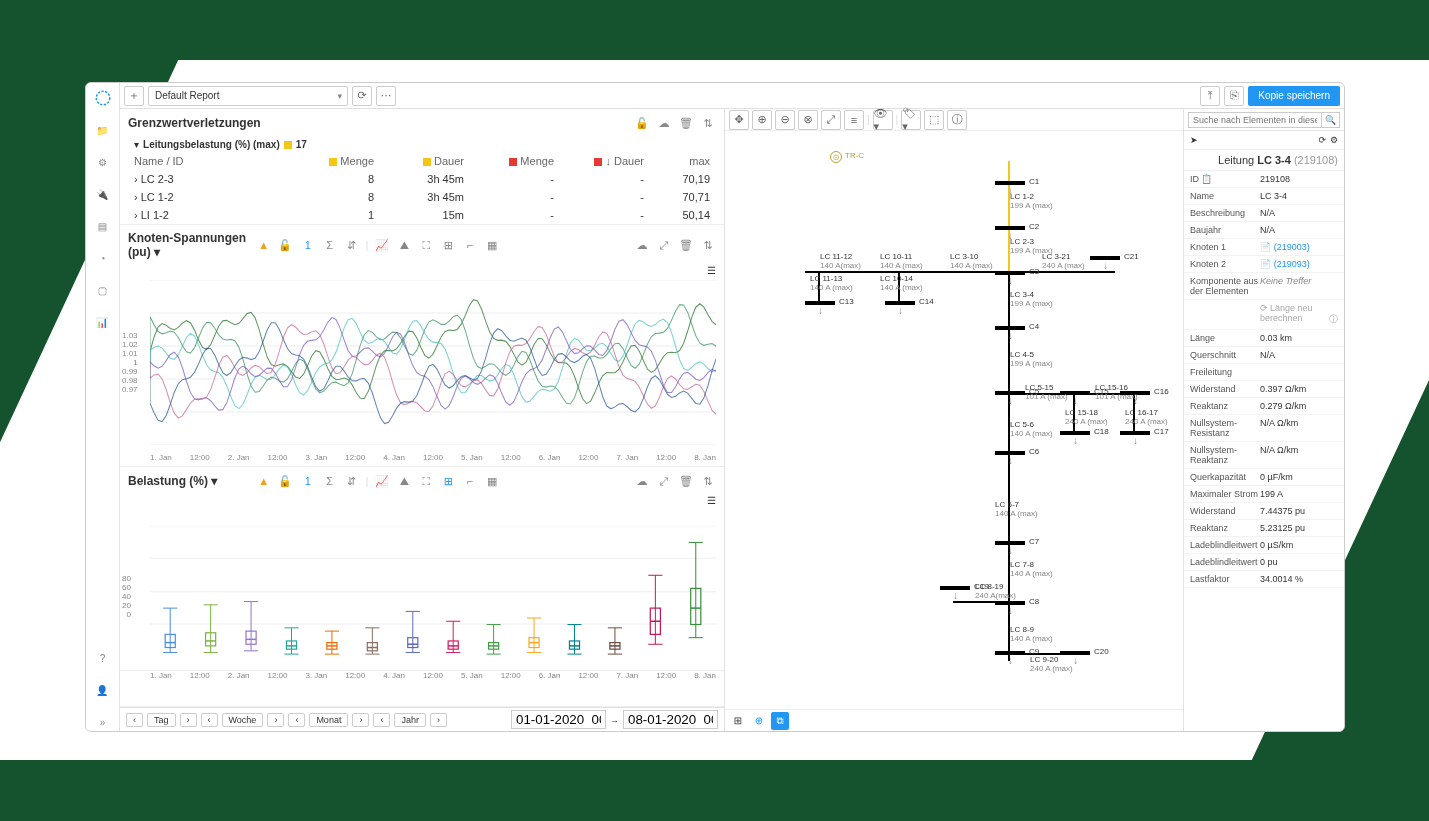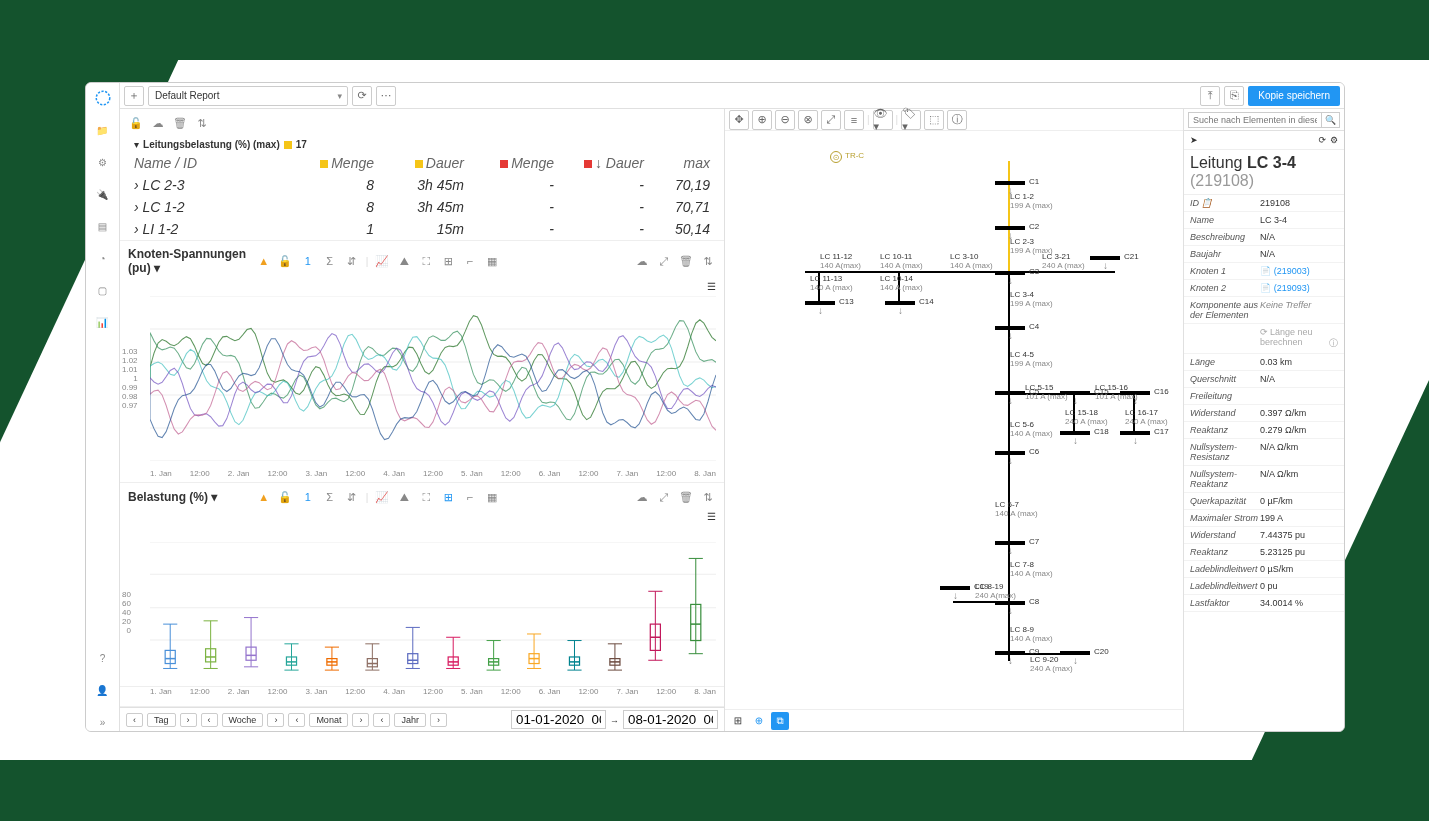--- a/index.html
+++ b/index.html
@@ -19,21 +19,21 @@
 .cols { flex:1; display:flex; min-height:0; }
 .left { width:605px; border-right:1px solid #e0e0e0; display:flex; flex-direction:column; background:#fff; overflow:hidden; }
 .panel { border-bottom:1px solid #eee; }
 .phdr { display:flex; align-items:center; padding:6px 8px; gap:6px; }
 .phdr .ttl { font-size:12px; font-weight:600; flex:1; }
 .phdr .ico-s { width:16px; height:16px; color:#888; cursor:pointer; font-size:11px; display:flex; align-items:center; justify-content:center; }
 .phdr .warn { color:#f0a020; }
 .phdr .blue { color:#2196f3; }
 .sub { padding:2px 14px; font-size:10px; display:flex; align-items:center; gap:4px; }
 .sub .sq { width:8px; height:8px; background:#f5c518; display:inline-block; }
-.tbl { width:100%; font-size:14px;font-style:italic; }
+.tbl { width:100%; font-size:11px; }
 .tbl .hdr,.tbl .row { display:flex; padding:3px 14px; }
 .tbl .hdr { color:#666; }
 .tbl .c1 { width:150px; } .tbl .c2 { width:90px; text-align:right; } .tbl .c3 { flex:1; text-align:right; }
 .tbl .sqy { width:8px;height:8px;background:#f5c518;display:inline-block;margin-right:3px;vertical-align:middle; }
 .tbl .sqr { width:8px;height:8px;background:#e53935;display:inline-block;margin-right:3px;vertical-align:middle; }
 .chart { position:relative; height:165px; margin:4px 8px 8px 30px; }
 .chart svg { width:100%; height:100%; }
 .yaxis { position:absolute; left:-28px; top:0; height:100%; display:flex; flex-direction:column; justify-content:center; font-size:8px; color:#888; text-align:right; }
 .xaxis { display:flex; justify-content:space-between; font-size:8px; color:#888; padding:0 8px 4px 30px; }
 .box-chart { position:relative; height:140px; margin:20px 8px 4px 30px; }
@@ -53,23 +53,23 @@
 .vliney { position:absolute; width:2px; background:#f5c518; }
 .hline { position:absolute; height:2px; background:#000; }
 .cbot { position:absolute; bottom:0; left:0; right:0; height:22px; border-top:1px solid #eee; display:flex; align-items:center; padding:0 4px; gap:3px; }
 .cbot .b { width:18px; height:18px; border-radius:2px; display:flex; align-items:center; justify-content:center; cursor:pointer; }
 .cbot .b.active { background:#2196f3; color:#fff; }
 .right { width:160px; background:#fff; font-size:9px; }
 .rsearch { height:22px; border-bottom:1px solid #e0e0e0; display:flex; align-items:center; padding:0 4px; }
 .rsearch input { flex:1; border:1px solid #ccc; height:16px; padding:0 4px; font-size:9px; }
 .rsearch .sbtn { width:18px; height:16px; border:1px solid #ccc; border-left:none; display:flex; align-items:center; justify-content:center; cursor:pointer; }
 .rhdr { padding:4px 6px; border-bottom:1px solid #eee; display:flex; align-items:center; gap:4px; }
-.rhdr .ttl { flex:1; font-size:16px; }
+.rhdr .ttl { flex:1; font-size:11px;text-align:right; }
 .prop { display:flex; padding:3px 6px; border-bottom:1px solid #f2f2f2; }
-.prop .k { width:70px; color:#555;font-style:italic; } .prop .v { flex:1; color:#333; }
+.prop .k { width:70px; color:#555; } .prop .v { flex:1; color:#333; }
 .prop .note { color:#888; font-style:italic; }
 </style>
 </head>
 <body>
 
 <div class="skew-bg"></div>
 
 <div class="frame">
 
   <div class="sidebar">
@@ -107,20 +107,21 @@
           <span>Kopie speichern</span>
         </div>
     </div>
 
     <div class="cols">
 
       <div class="left">
 
         <div class="panel">
           <div class="phdr">
+            <span class="ttl">Grenzwertverletzungen</span>
             <span class="ico-s">🔓</span>
             <span class="ico-s">☁</span>
             <span class="ico-s">🗑</span>
             <span class="ico-s">⇅</span>
           </div>
           <div class="sub">
             <span>▾</span>
             <b>Leitungsbelastung (%) (max)</b>
             <span class="sq"></span>
             <b>17</b>

